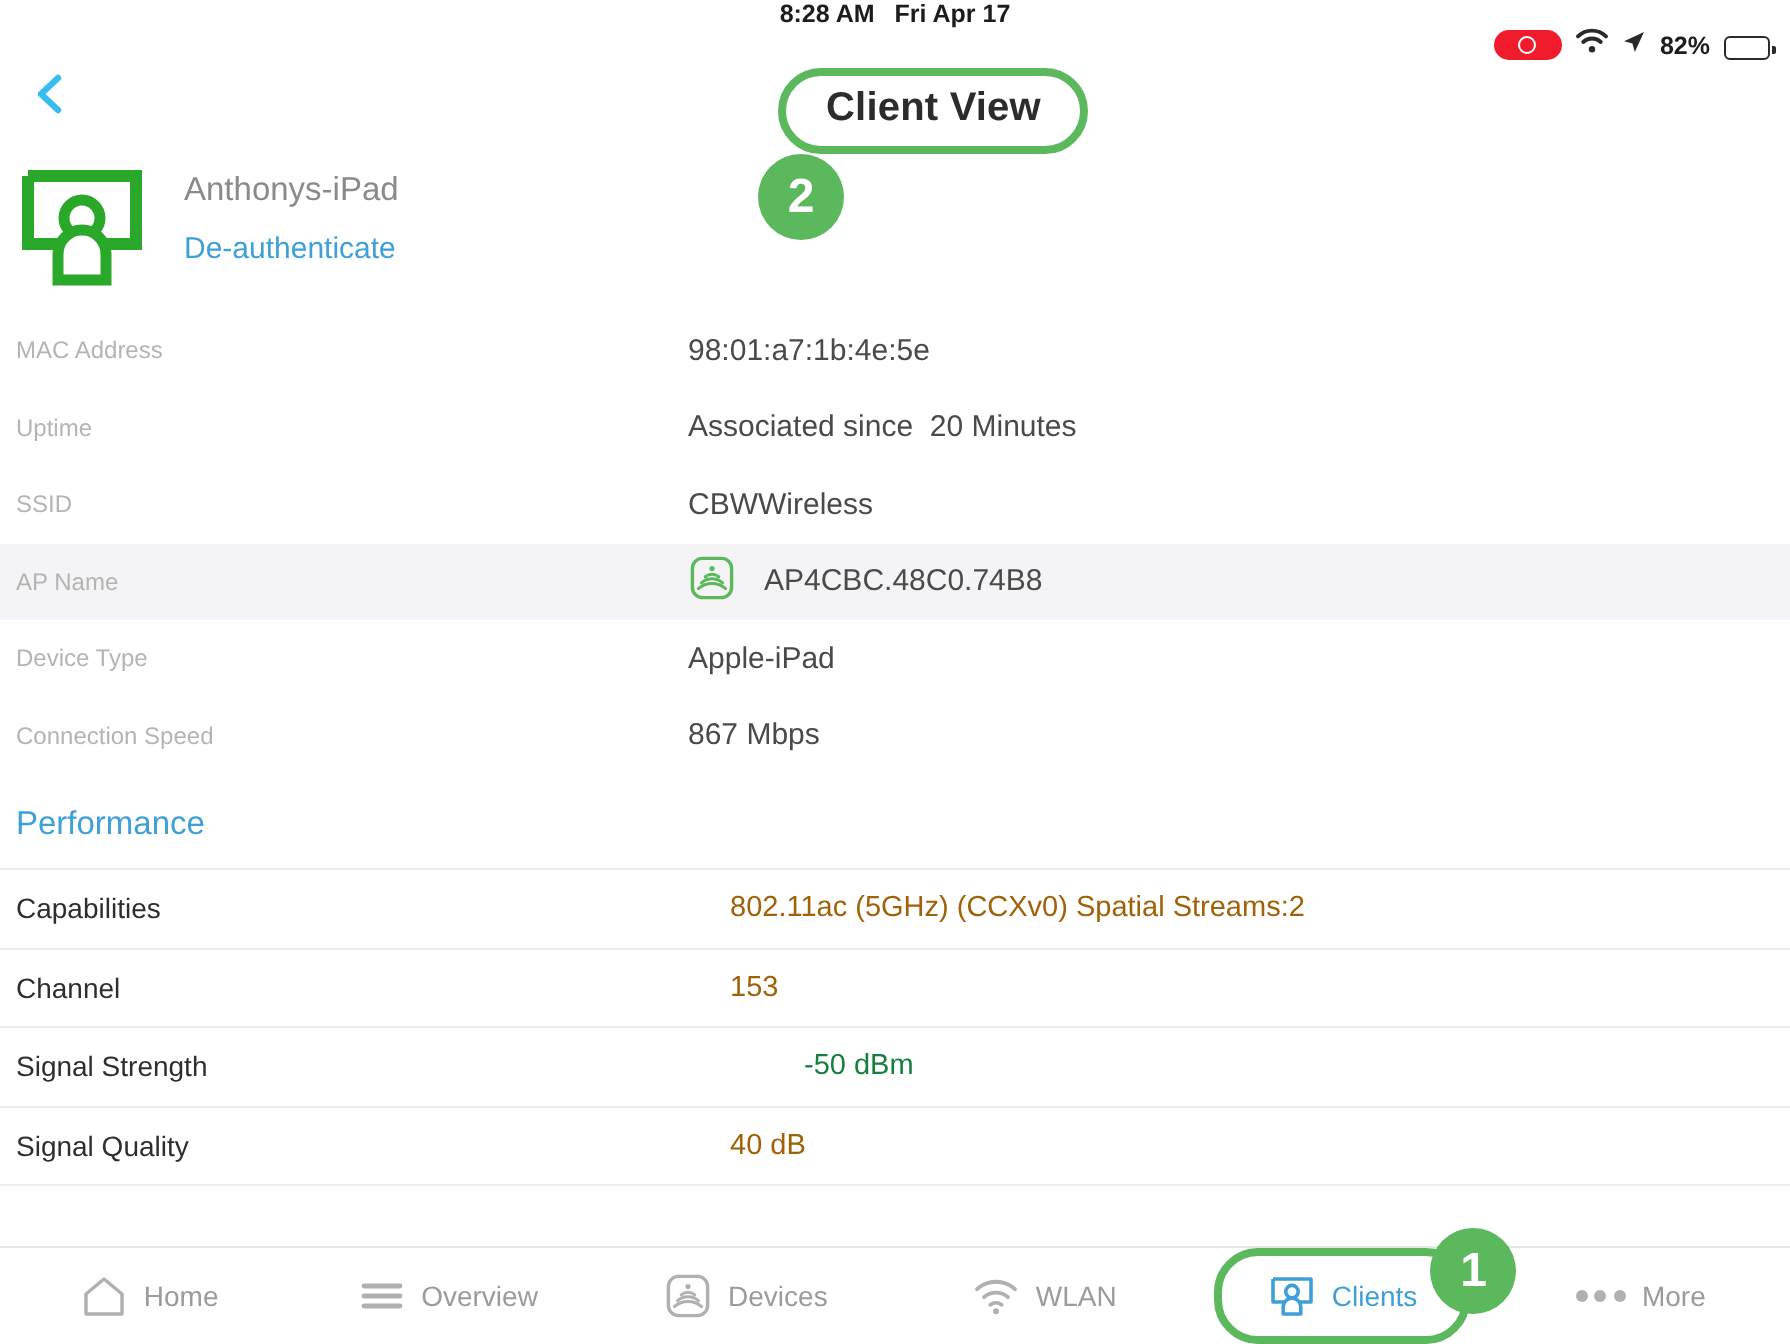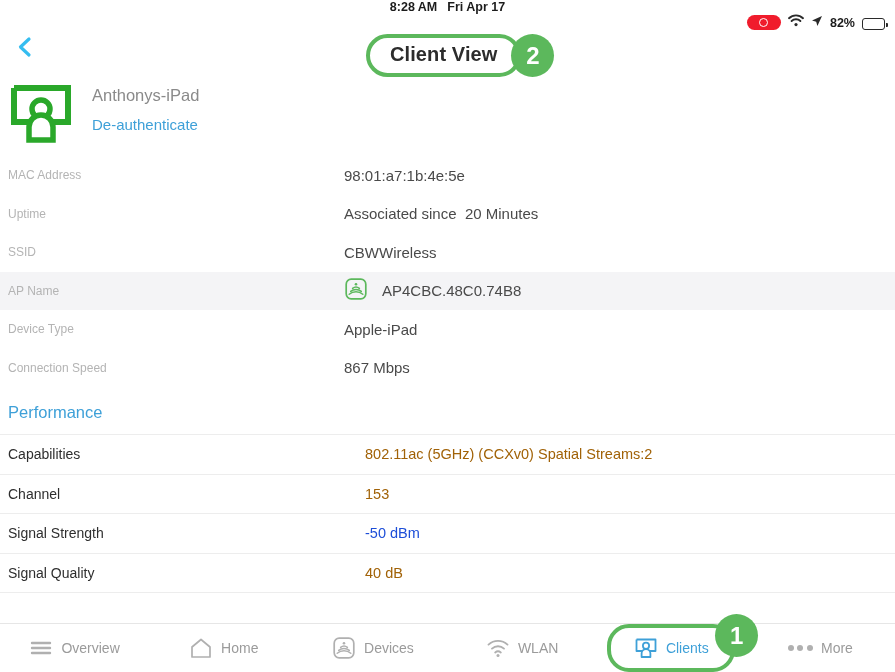--- a/index.html
+++ b/index.html
@@ -71,22 +71,23 @@
     position: relative;
   }
   .back-chevron {
     position: absolute;
     left: 14px; top: 16px;
     width: 22px; height: 22px;
     cursor: pointer;
   }
   .title-wrap {
     position: absolute;
-    left: 366px; top: 14px;
-    display: flex;
+    left: 389px; top: 14px;
+    display: flex;
+    flex-direction: column;
   }
   .title-annot {
     border: 4px solid #5cb85c;
     border-radius: 26px;
     padding: 5px 20px 7px 20px;
     background: #ffffff;
   }
   .page-title {
     font-size: 20px;
     font-weight: bold;
@@ -174,21 +175,21 @@
     flex: 0 0 auto;
     padding-left: 8px;
     box-sizing: border-box;
     font-size: 14px;
     color: #2e2e2e;
   }
   .perf-value {
     font-size: 14.5px;
     color: #a16207;
   }
-  .perf-value.accent { color: #1d4ed8; }
+  .perf-value.accent { color: #15803d; margin-left: 37px; }
 
   
   .tabbar {
     position: absolute;
     left: 0; bottom: 0;
     width: 895px;
     height: 48px;
     border-top: 1px solid #e6e6e6;
     background: #ffffff;
     display: flex;
@@ -355,33 +356,33 @@
     </div>
     <div class="perf-row">
       <div class="perf-label">Signal Quality</div>
       <div class="perf-value">40 dB</div>
     </div>
   </div>
 
 <div class="tabbar" id="tabbar">
     <div class="tab">
       <span class="tab-icon"><svg width="24" height="24" viewBox="0 0 24 24">
+          <path d="M3 11 L12 3.5 L21 11 V21 H3 Z" stroke="#b0b0b0" stroke-width="1.7" fill="none" stroke-linejoin="round"></path>
+        </svg></span>
+      <span class="tab-label">Home</span>
+    </div>
+    <div class="tab">
+      <span class="tab-icon"><svg width="24" height="24" viewBox="0 0 24 24">
           <g stroke="#b0b0b0" stroke-width="2.4" stroke-linecap="round">
             <line x1="3" y1="7" x2="21" y2="7"></line>
             <line x1="3" y1="12" x2="21" y2="12"></line>
             <line x1="3" y1="17" x2="21" y2="17"></line>
           </g>
         </svg></span>
       <span class="tab-label">Overview</span>
-    </div>
-    <div class="tab">
-      <span class="tab-icon"><svg width="24" height="24" viewBox="0 0 24 24">
-          <path d="M3 11 L12 3.5 L21 11 V21 H3 Z" stroke="#b0b0b0" stroke-width="1.7" fill="none" stroke-linejoin="round"></path>
-        </svg></span>
-      <span class="tab-label">Home</span>
     </div>
     <div class="tab">
       <span class="tab-icon"><svg width="24" height="24" viewBox="0 0 24 24">
           <rect x="2.2" y="2.2" width="19.6" height="19.6" rx="5" stroke="#b0b0b0" stroke-width="1.7" fill="none"></rect>
           <circle cx="12" cy="7.3" r="1.3" fill="#b0b0b0"></circle>
           <path d="M8.6 11.4 A5.2 5.2 0 0 1 15.4 11.4" stroke="#b0b0b0" stroke-width="1.5" fill="none" stroke-linecap="round"></path>
           <path d="M6.7 14.4 A8 8 0 0 1 17.3 14.4" stroke="#b0b0b0" stroke-width="1.5" fill="none" stroke-linecap="round"></path>
           <path d="M5.2 17.3 A10.4 10.4 0 0 1 18.8 17.3" stroke="#b0b0b0" stroke-width="1.5" fill="none" stroke-linecap="round"></path>
         </svg></span>
       <span class="tab-label">Devices</span>

